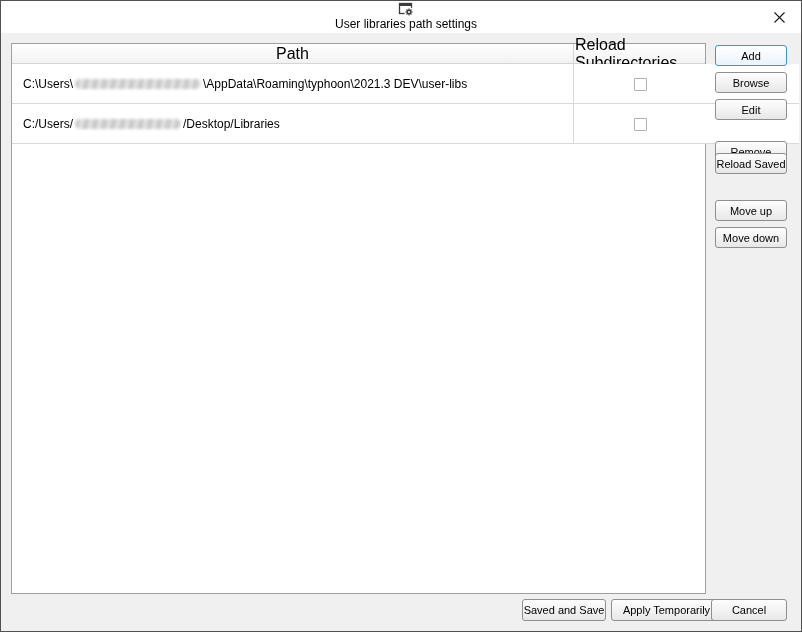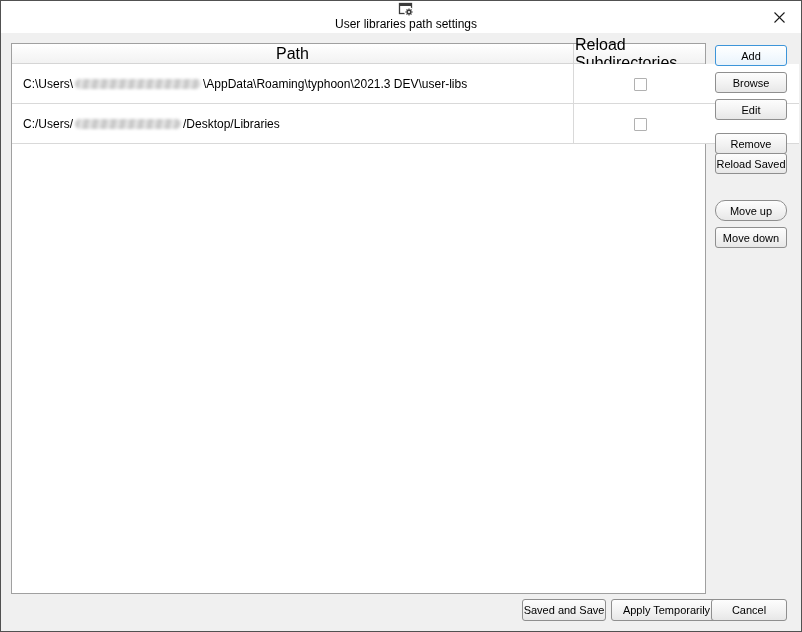--- a/index.html
+++ b/index.html
@@ -57,23 +57,23 @@
     white-space:nowrap;
   }
   .btn.default-focus{
     border:1px solid #3d95d9;
     background:linear-gradient(#ffffff 0%,#f3f9fe 55%,#e9f3fb 100%);
   }
   .side-btn{left:714px;width:72px;height:21px;}
   .btn-add{top:44px;}
   .btn-browse{top:71px;}
   .btn-edit{top:98px;}
-  .btn-remove{top:132px;}
+  .btn-remove{top:140px;}
   .btn-reload{top:152px;}
-  .btn-moveup{top:199px;border-radius:10px;}
+  .btn-moveup{top:199px;}
   .btn-movedown{top:226px;}
   .bottom-btn{top:598px;height:22px;}
   .btn-applysave{left:521px;width:84px;}
   .btn-applytemp{left:610px;width:111px;}
   .btn-cancel{left:710px;width:76px;}
 </style>
 </head>
 <body>
 
 <div class="window">

